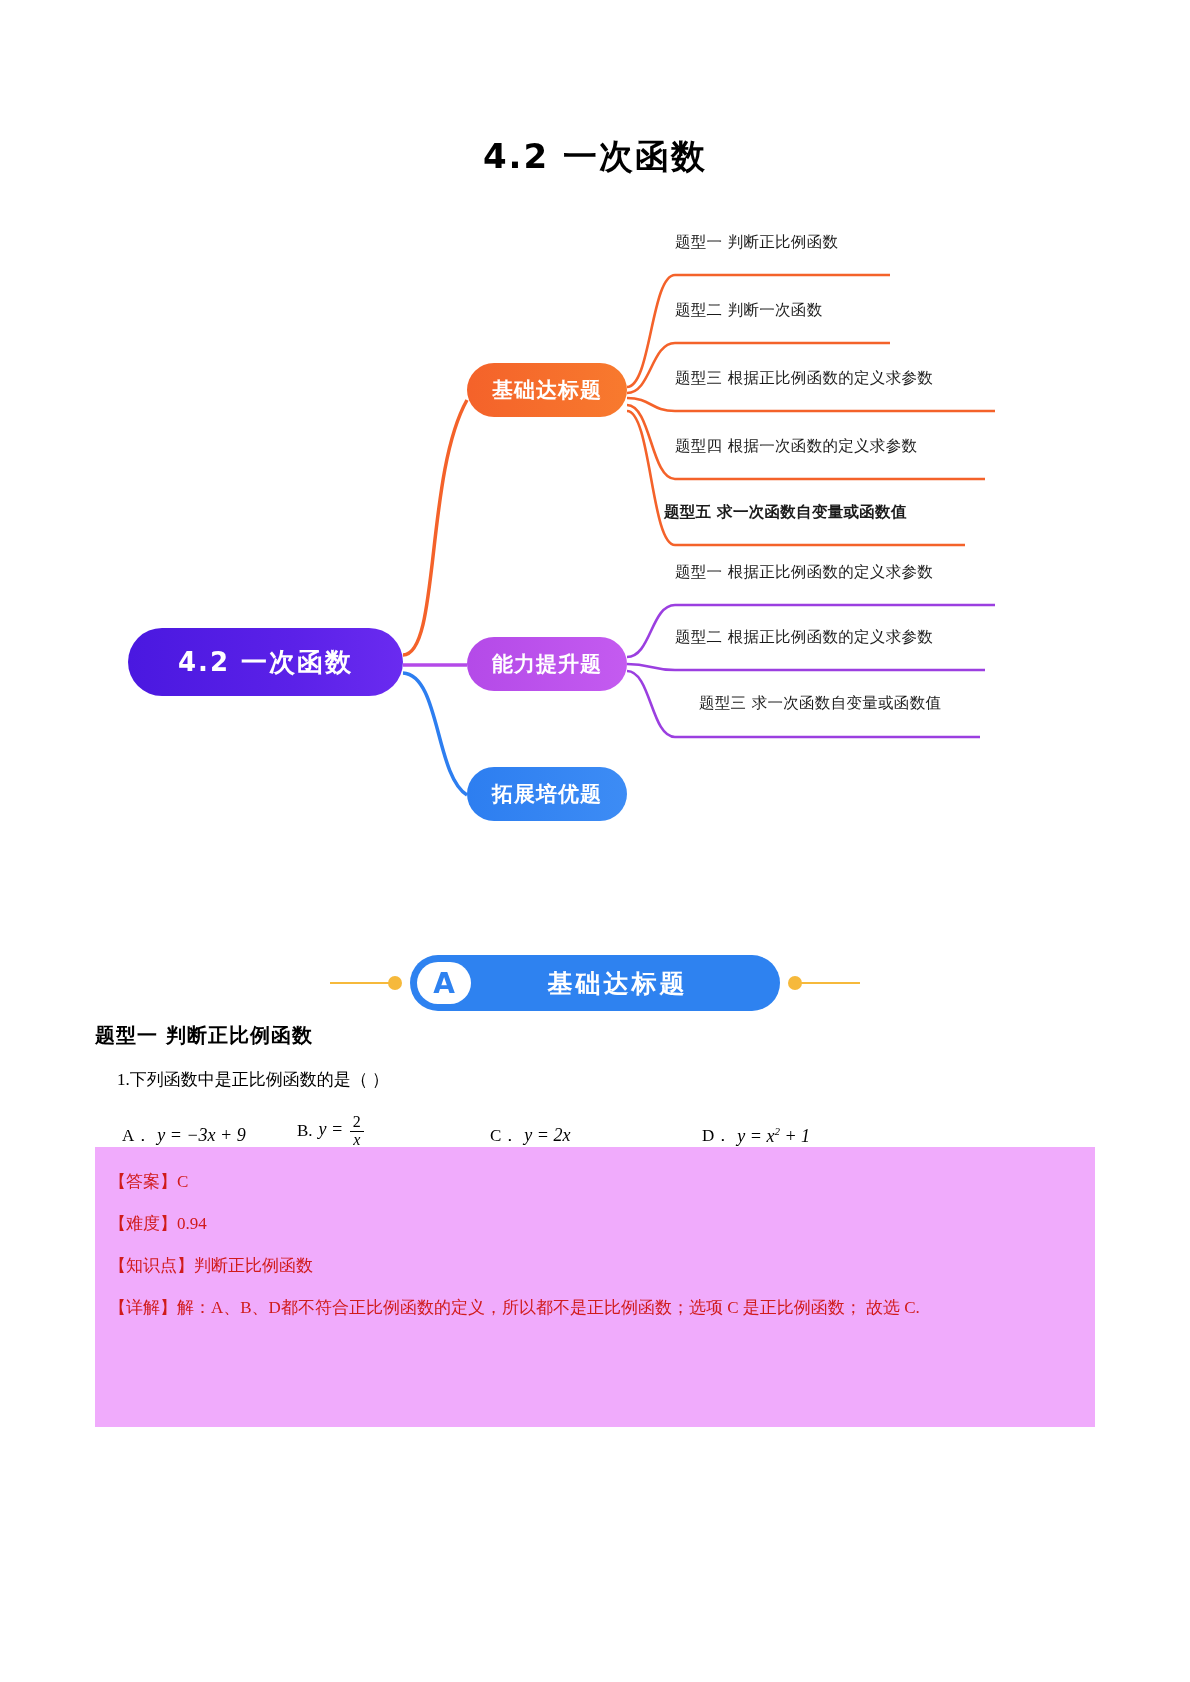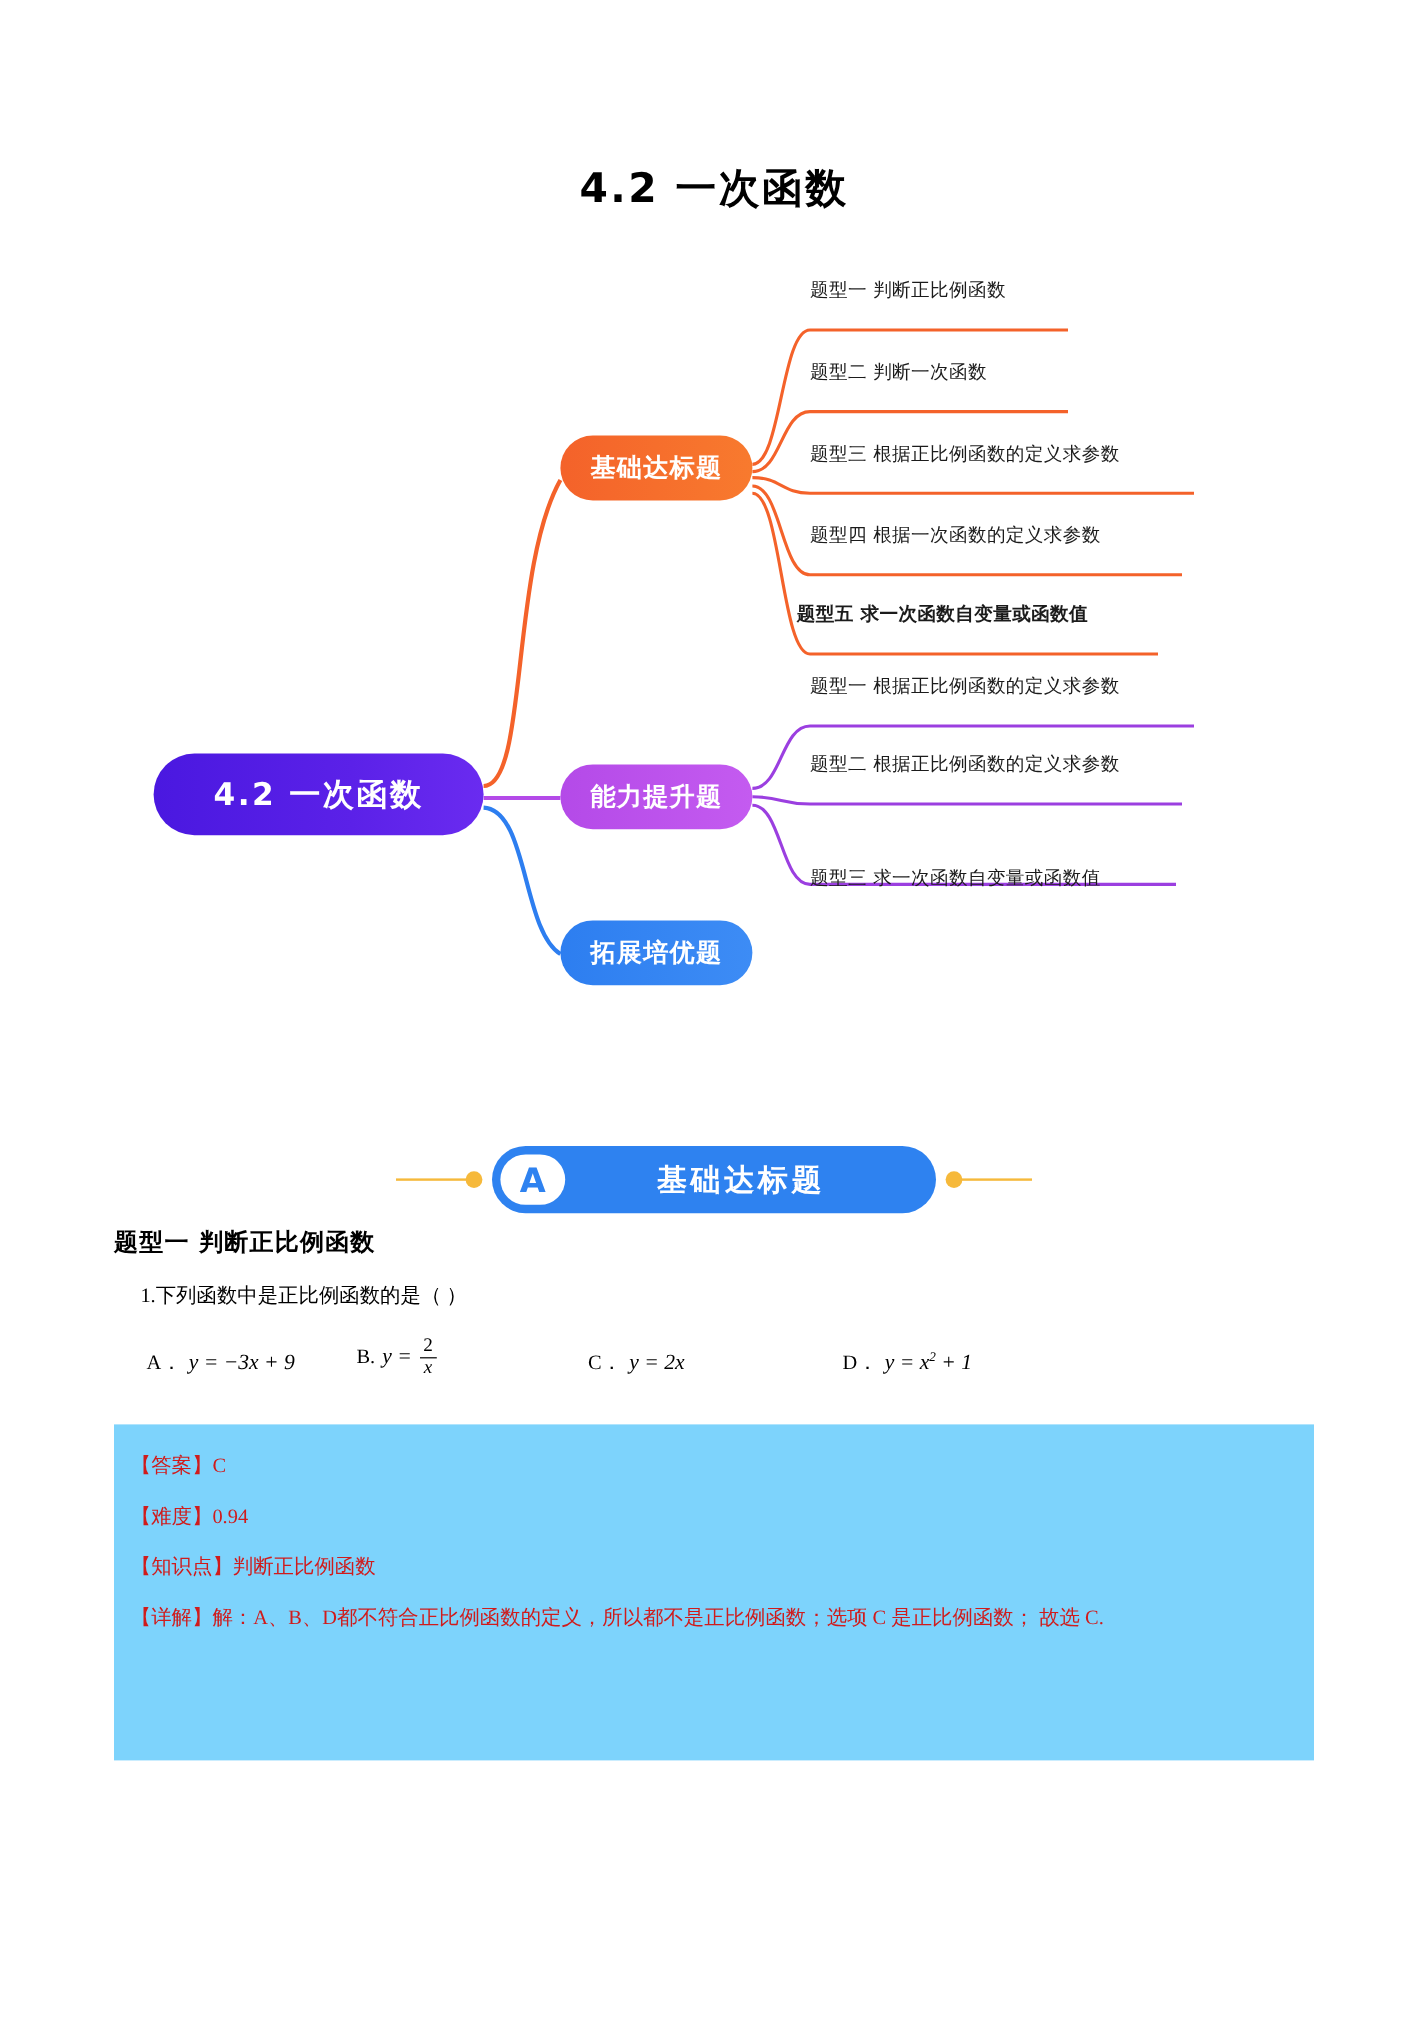--- a/index.html
+++ b/index.html
@@ -219,24 +219,24 @@
     margin: 0 2px;
   }
   .frac .num { font-size: 16px; padding: 0 3px; font-style: normal;}
   .frac .bar { width: 100%; height: 1px; background: #000; }
   .frac .den { font-size: 16px; padding: 0 3px; }
   sup.exp { font-size: 11px; font-style: italic; }
   
   .answer-block {
     position: absolute;
     left: 95px;
-    top: 1187px;
+    top: 1147px;
     width: 1000px;
     height: 280px;
-    background: #7dd3fc;
+    background: #f0abfc;
     box-sizing: border-box;
     padding: 14px 14px 10px 14px;
   }
   .ans-line {
     color: #d01b1b;
     font-family: "Liberation Serif", serif;
     font-size: 17px;
     line-height: 42px;
     white-space: nowrap;
   }
@@ -285,21 +285,21 @@
     <div class="node node-b2">能力提升题</div>
 
     <div class="leaf" style="left:580px; top:17px;">题型一 判断正比例函数</div>
     <div class="leaf" style="left:580px; top:85px;">题型二 判断一次函数</div>
     <div class="leaf" style="left:580px; top:153px;text-align:right;">题型三 根据正比例函数的定义求参数</div>
     <div class="leaf" style="left:580px; top:221px;">题型四 根据一次函数的定义求参数</div>
     <div class="leaf" style="left:569px; top:287px;font-weight:bold;">题型五 求一次函数自变量或函数值</div>
 
     <div class="leaf" style="left:580px; top:347px;">题型一 根据正比例函数的定义求参数</div>
     <div class="leaf" style="left:580px; top:412px;">题型二 根据正比例函数的定义求参数</div>
-    <div class="leaf" style="left:580px; top:478px;margin-top:29px;">题型三 求一次函数自变量或函数值</div>
+    <div class="leaf" style="left:604px; top:478px;">题型三 求一次函数自变量或函数值</div>
   </div>
 
   <div class="banner">
     <div class="banner-line left"></div>
     <div class="banner-dot left"></div>
     <div class="banner-pill">
       <div class="banner-letter">A</div>
       <div class="banner-text">基础达标题</div>
     </div>
     <div class="banner-dot right"></div>

